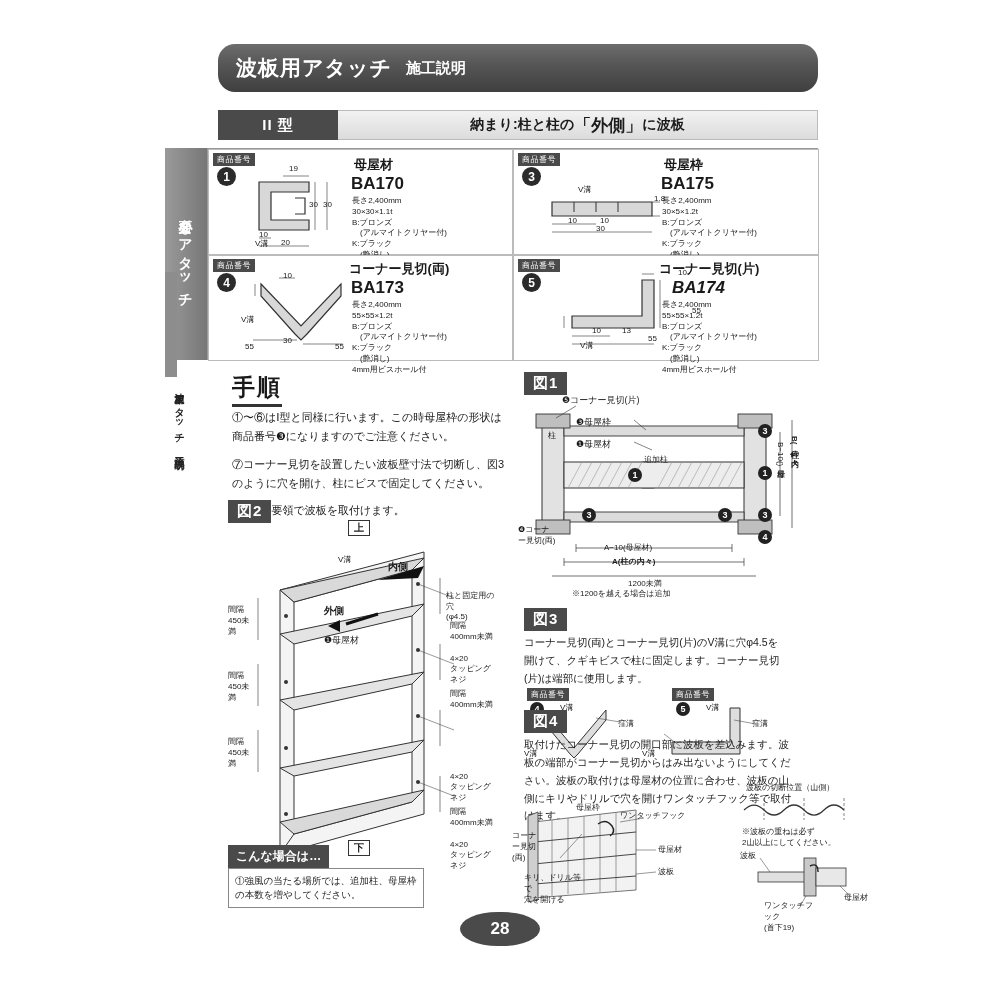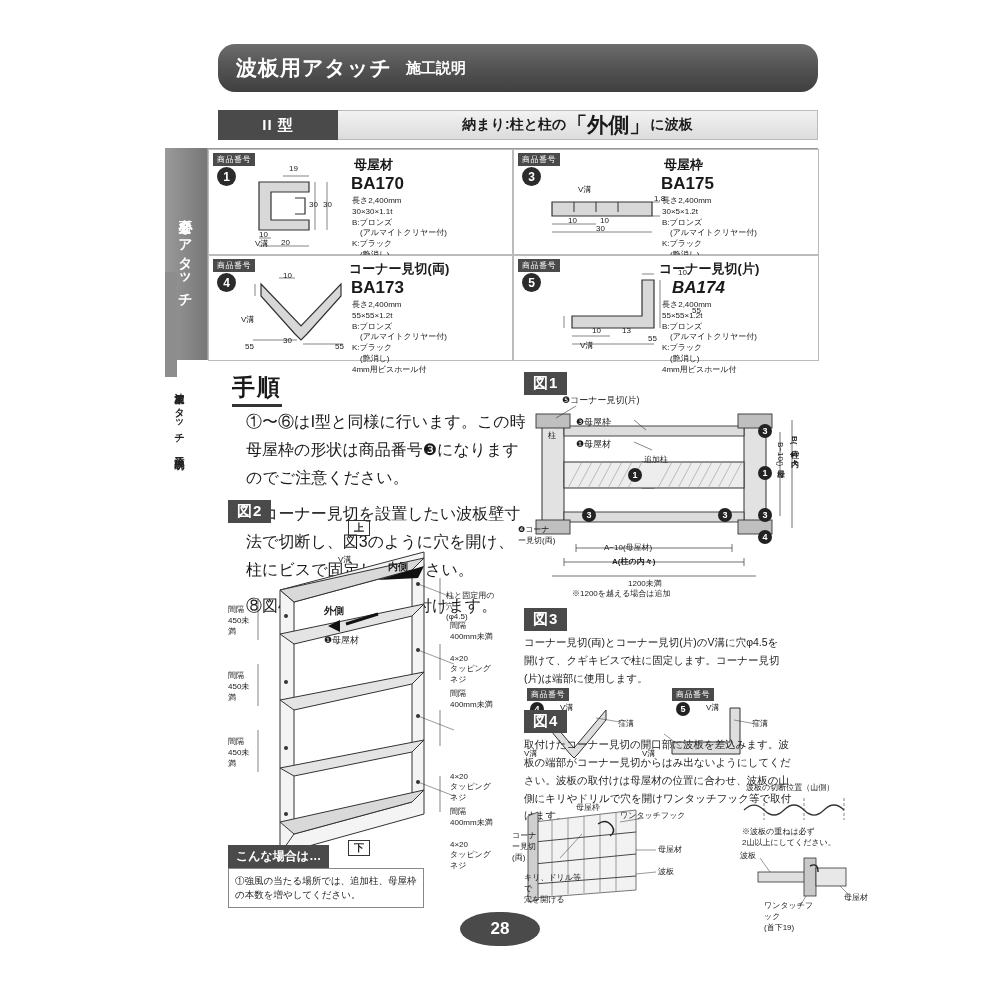--- a/index.html
+++ b/index.html
@@ -29,21 +29,21 @@
     background:#4a4a4a; color:#fff; display:flex; align-items:center; justify-content:center;
     font-size:15px; font-weight:bold; letter-spacing:1px;
   }
   .type-head {
     position:absolute; left:120px; top:0; width:480px; height:30px;
     background:linear-gradient(to bottom,#f2f2f2,#dcdcdc);
     border:1px solid #bbb; border-left:none;
     display:flex; align-items:center; justify-content:center;
     font-size:14px; font-weight:bold;
   }
-  .type-head .big { font-size:21px; }
+  .type-head .big { font-size:17px; }
 
   
   .vtab {
     position:absolute; left:165px; top:148px; width:42px; height:212px;
     background:linear-gradient(to right,#9a9a9a,#777);
     color:#fff; font-size:14px; font-weight:bold;
     display:flex; align-items:center; justify-content:center;
     letter-spacing:2px;
   }
   .vtab span { writing-mode:vertical-rl; }
@@ -82,22 +82,22 @@
   .draw { position:absolute; }
   svg { display:block; overflow:visible; }
 
   
   .proc-badge {
     position:absolute; left:232px; top:372px;
     font-size:23px; font-weight:bold; letter-spacing:2px;
     border-bottom:3px solid #333; padding-bottom:1px;
   }
   .proc-text {
-    position:absolute; left:246px; top:408px; width:280px;
-    font-size:16px; line-height:1.75;
+    position:absolute; left:232px; top:408px; width:280px;
+    font-size:11px; line-height:1.75;
   }
   .proc-text p { margin:0 0 8px 0; }
 
   
   .fig-label {
     position:absolute; background:#4a4a4a; color:#fff;
     font-size:15px; font-weight:bold; padding:2px 9px; letter-spacing:1px;
   }
   .fig-note { position:absolute; font-size:10.5px; line-height:1.7; }
 

